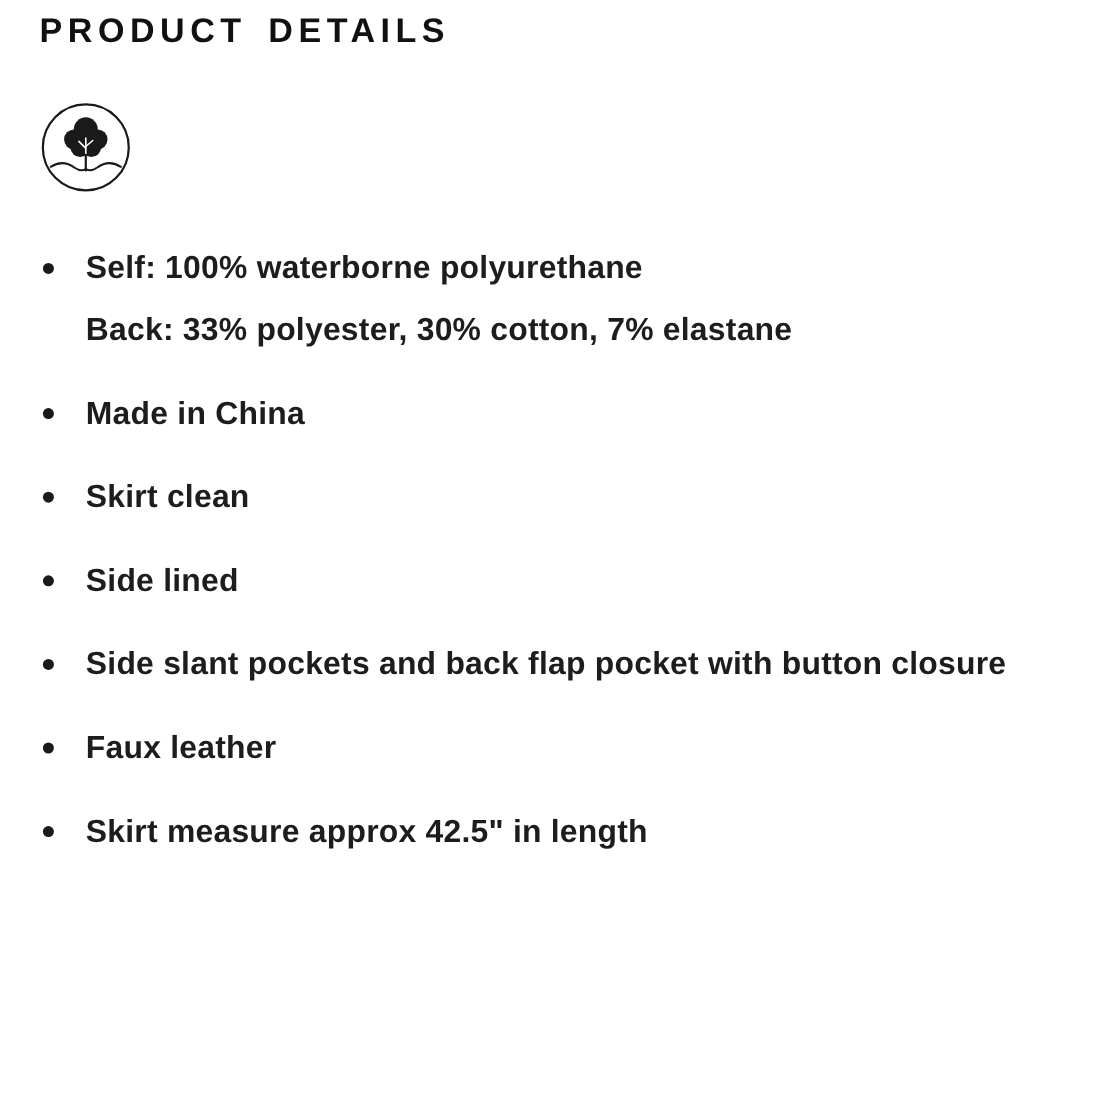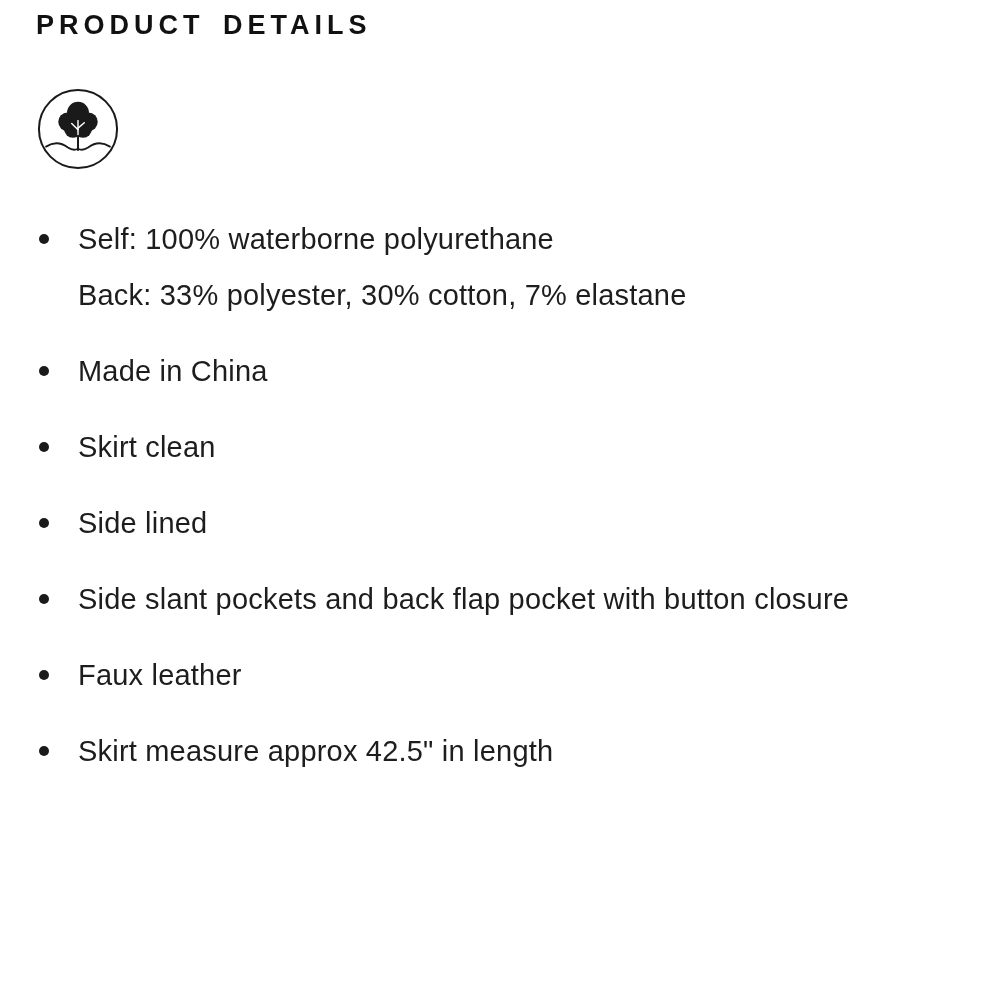--- a/index.html
+++ b/index.html
@@ -12,41 +12,42 @@
   .page {
     width: 1000px;
     height: 1000px;
     box-sizing: border-box;
     padding: 10px 24px 0 36px;
     background: #ffffff;
     overflow: hidden;
   }
   .title {
     margin: 0;
-    font-size: 27px;
+    font-size: 31px;
     font-weight: 700;
     letter-spacing: 5px;
     word-spacing: 6px;
     color: #111111;
     text-transform: uppercase;
   }
   .icon-wrap {
     margin-top: 46px;
     width: 84px;
     height: 84px;
   }
   .icon-wrap svg {
     display: block;
     width: 84px;
     height: 84px;
   }
   .details-list {
     list-style: none;
     margin: 40px 0 0 0;
     padding: 0;
+    font-weight: bold;
   }
   .details-list li {
     position: relative;
     padding-left: 42px;
     margin: 0 0 20px 0;
     max-width: 860px;
     font-size: 29px;
     line-height: 56px;
     color: #1d1d1d;
     letter-spacing: 0.2px;

